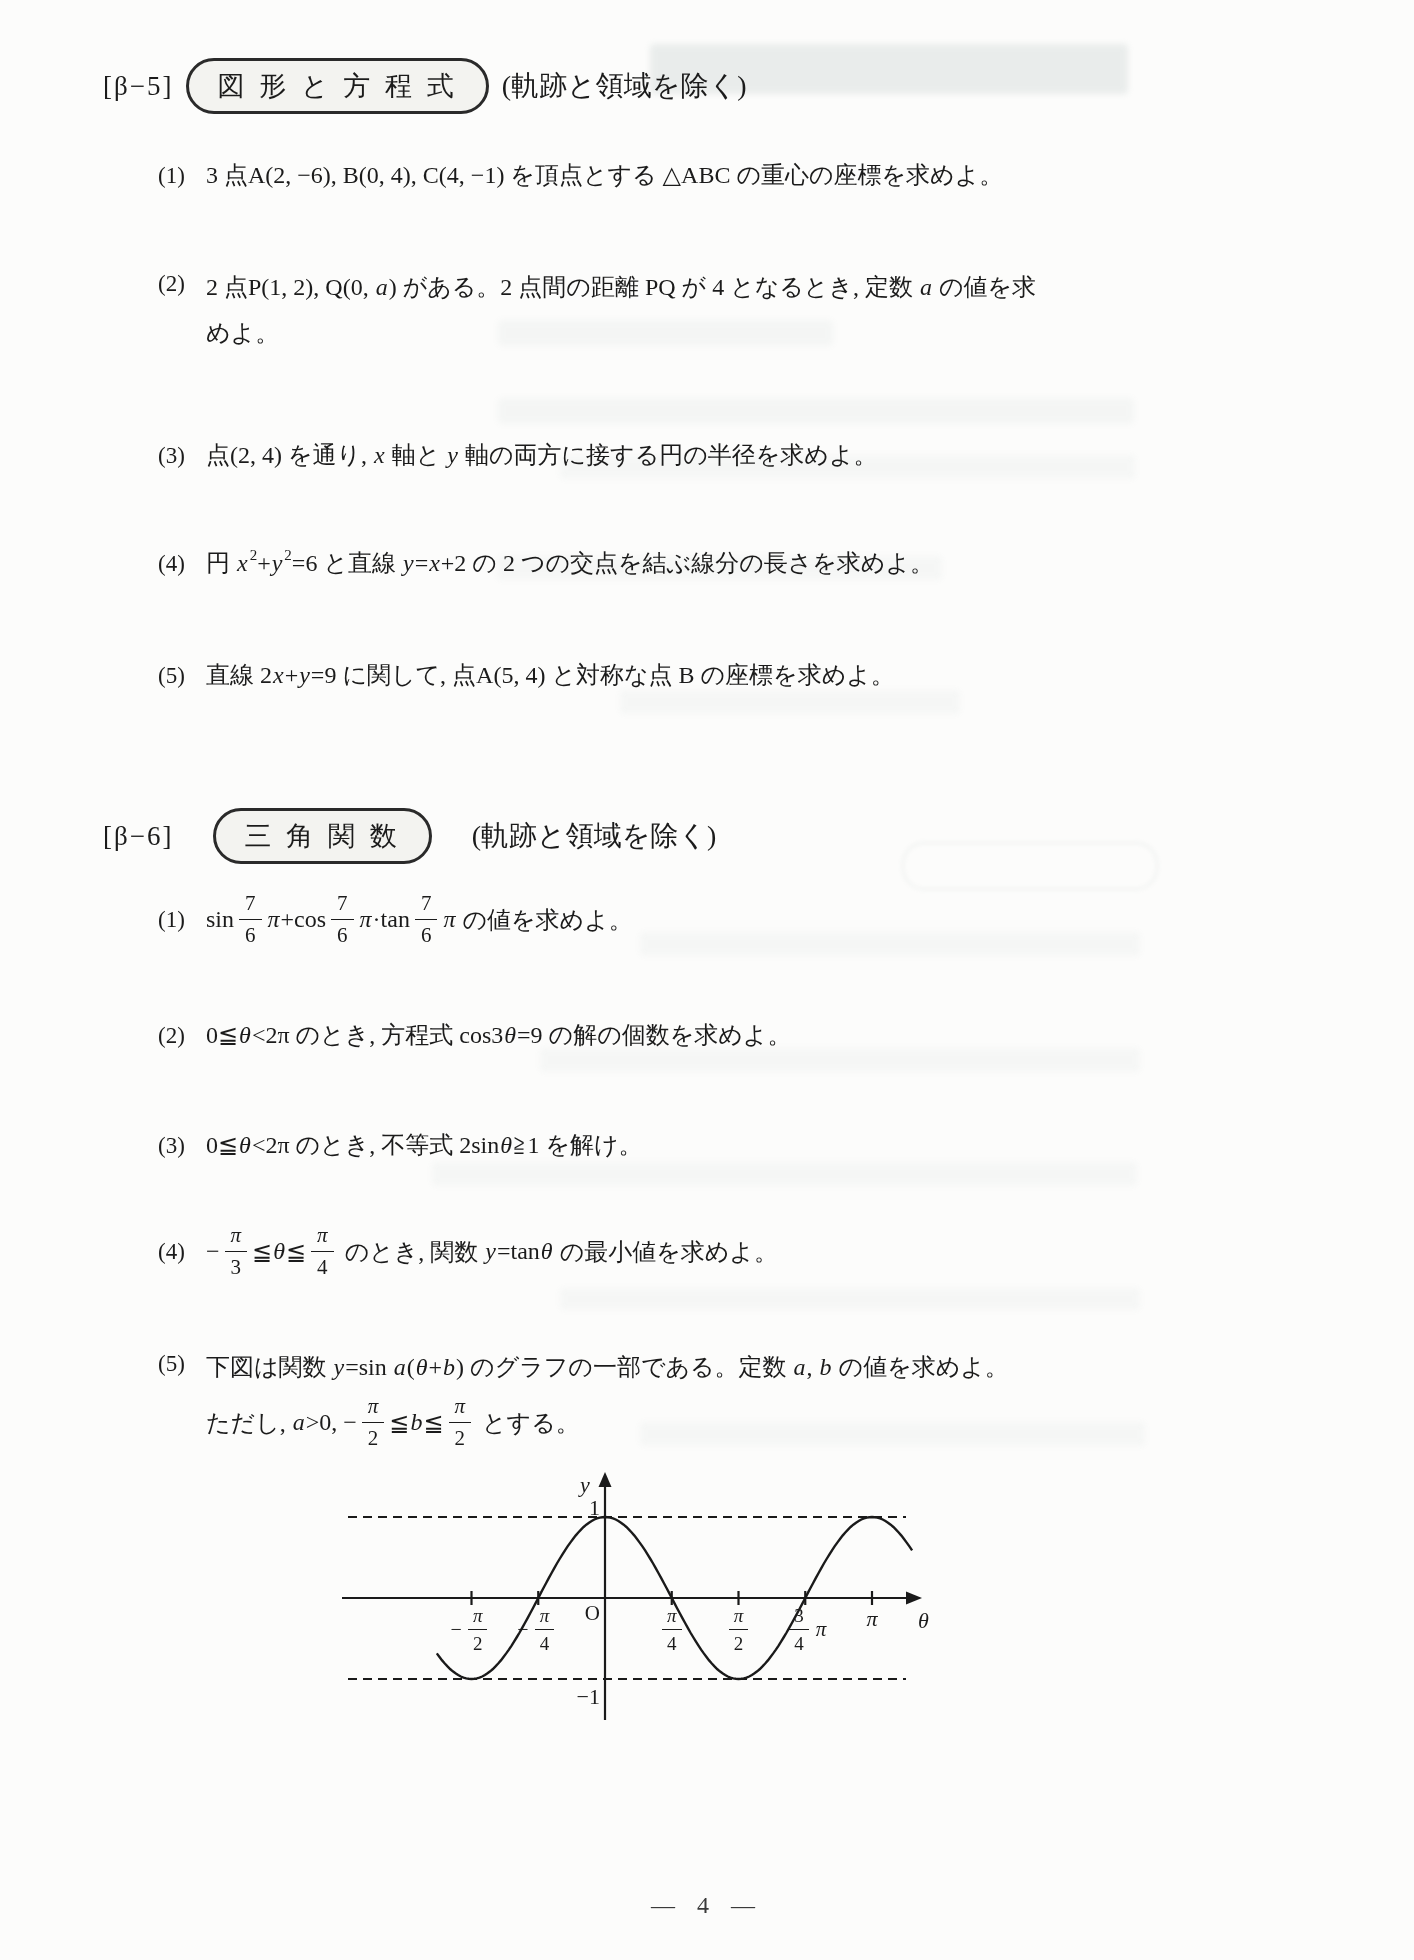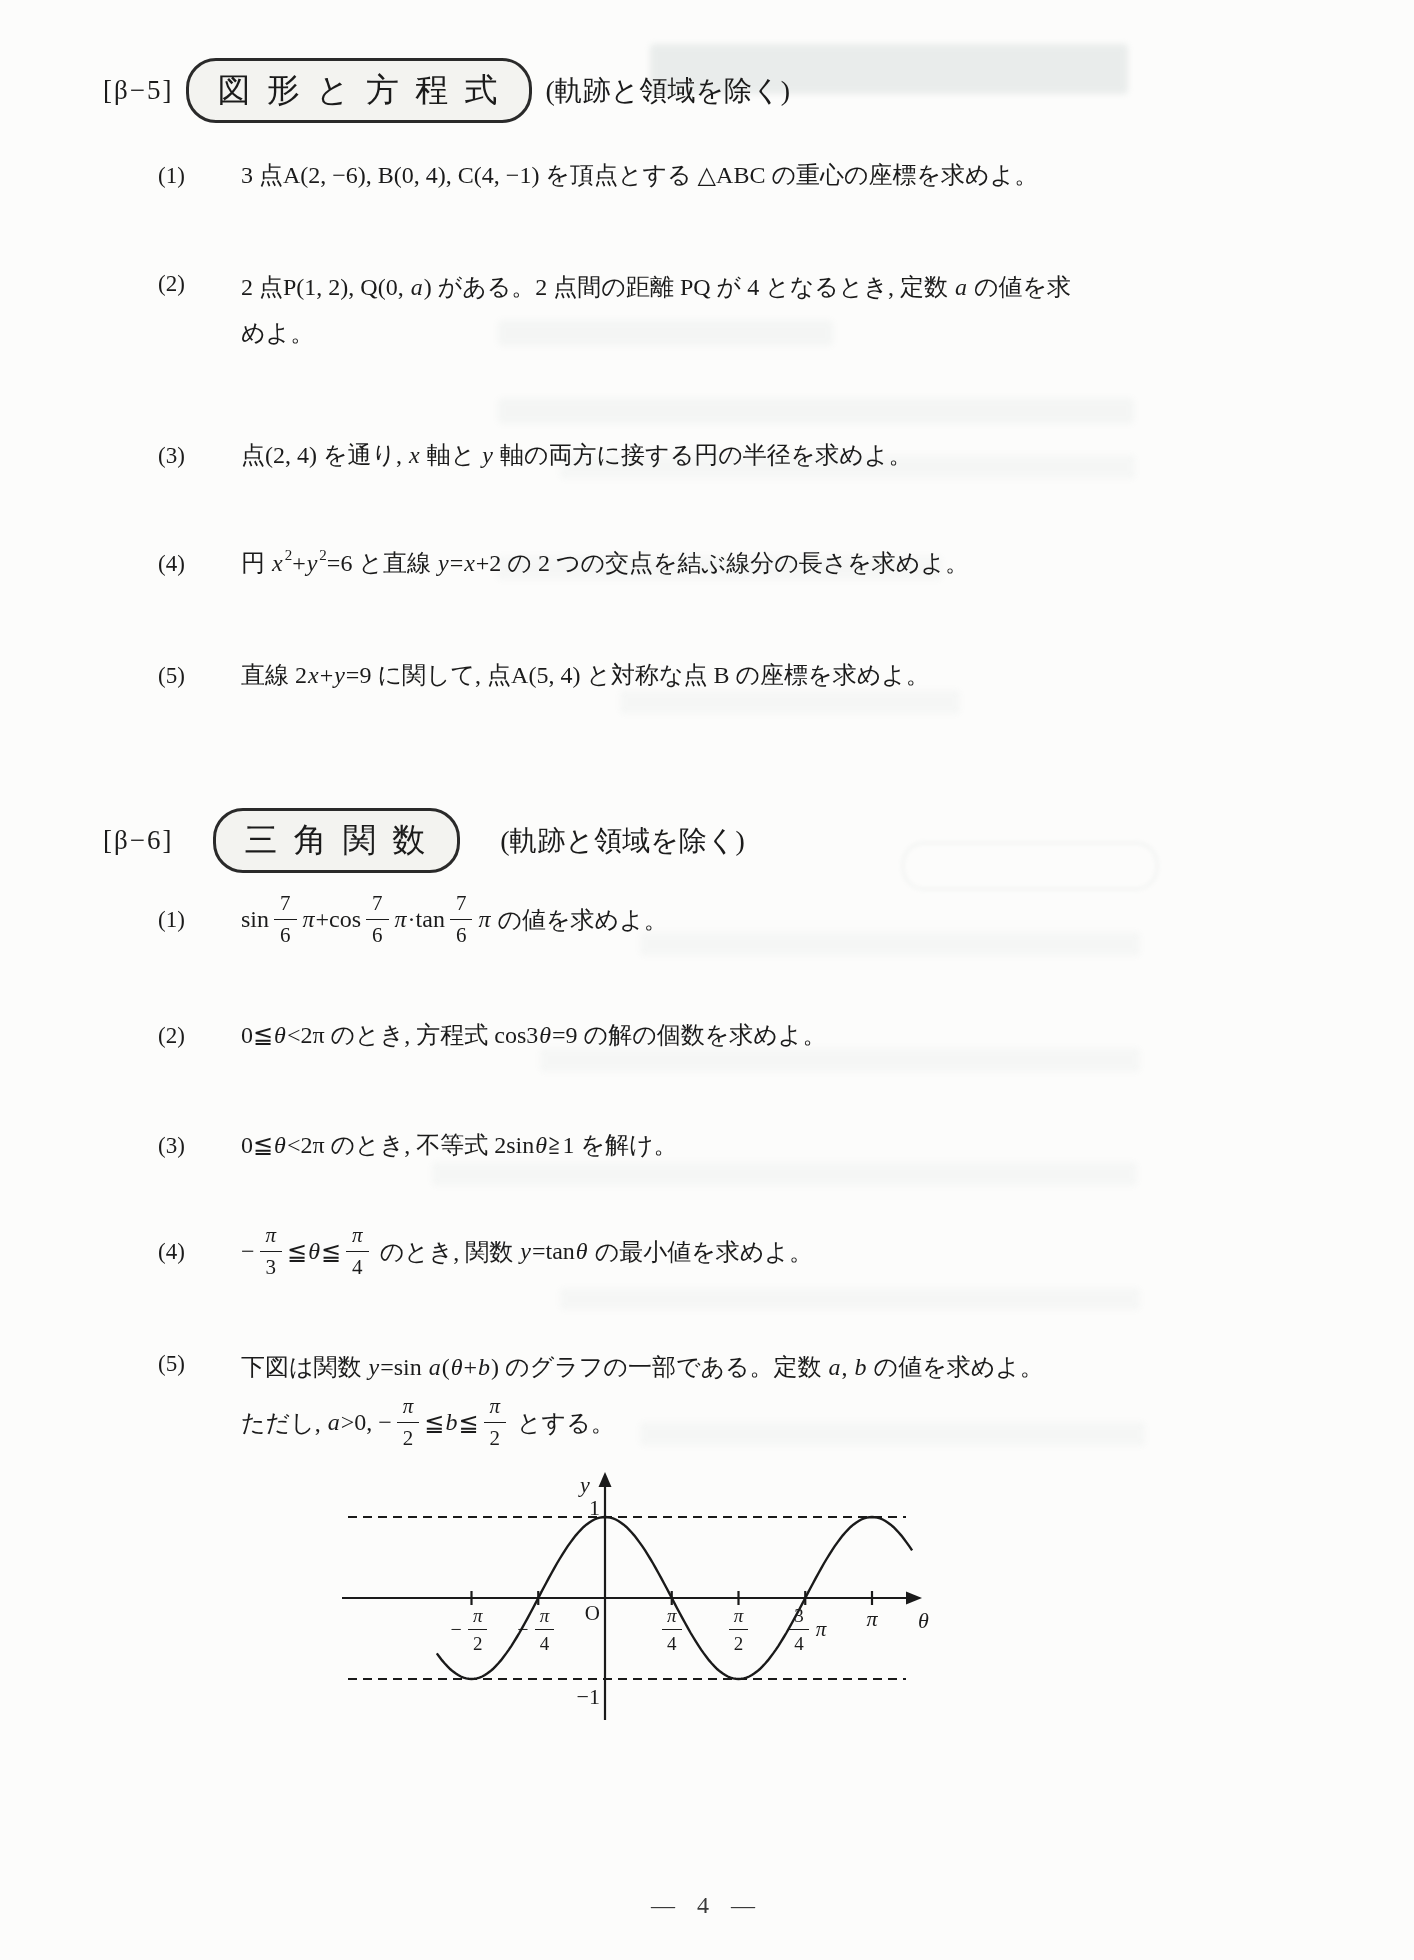--- a/index.html
+++ b/index.html
@@ -2,29 +2,29 @@
 <html><head>
 <meta charset="utf-8">
 <style>
   html,body{margin:0;padding:0;background:#ffffff;}
   .page{position:relative;width:1414px;height:1960px;background:#fcfcfb;
         font-family:"Liberation Serif","DejaVu Serif",serif;color:#1b1b1b;overflow:hidden;}
 
   
   .sec-header{position:absolute;left:103px;display:flex;align-items:center;gap:13px;}
   .sec-tag{font-size:27px;letter-spacing:2px;}
-  .sec-box{font-size:33px;border:3px solid #2a2a2a;border-radius:30px;padding:7px 28px;
+  .sec-box{font-size:27px;border:3px solid #2a2a2a;border-radius:30px;padding:7px 28px;
            letter-spacing:4px;background:#f3f3f0;}
   .sec-sub{font-size:28px;}
 
   
   .prob{position:absolute;left:158px;display:flex;align-items:flex-start;font-size:24px;}
   .prob.single{align-items:center;}
   .pnum{flex:none;width:48px;font-size:23px;padding-top:1px;}
-  .plines{display:flex;flex-direction:column;margin-left:35px;}
+  .plines{display:flex;flex-direction:column;}
   .pline{display:flex;align-items:center;white-space:pre;min-height:34px;}
   .pline + .pline{margin-top:12px;}
   .mvar{font-style:italic;padding:0 1px;}
   .msup{font-size:15px;transform:translateY(-8px);margin-left:1px;}
   .frac{display:inline-flex;flex-direction:column;align-items:center;margin:0 5px;line-height:1;}
   .frac .fn{font-size:21px;padding:0 6px 5px;}
   .frac .fd{font-size:21px;padding:5px 6px 0;border-top:1.8px solid #1b1b1b;}
   .frac .pi{font-style:italic;}
 
   

